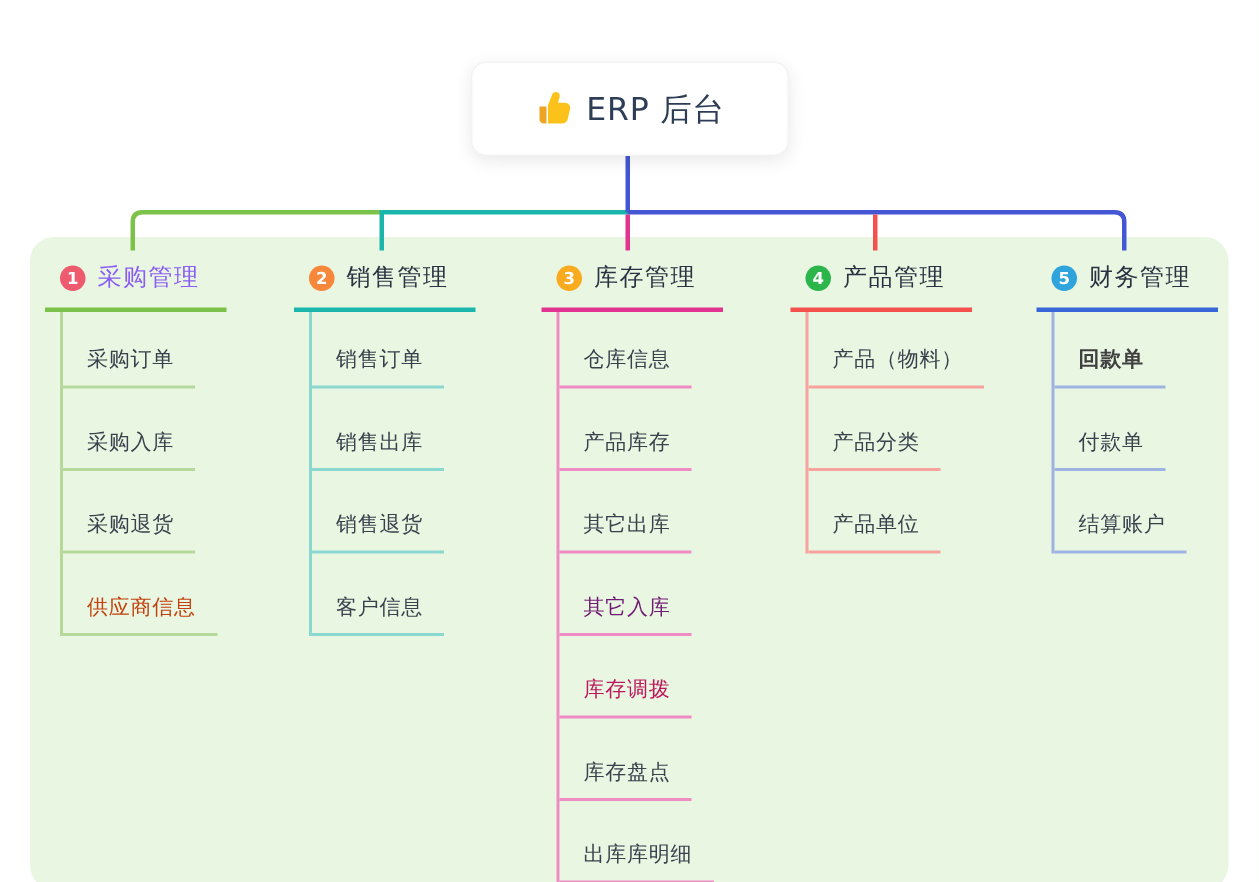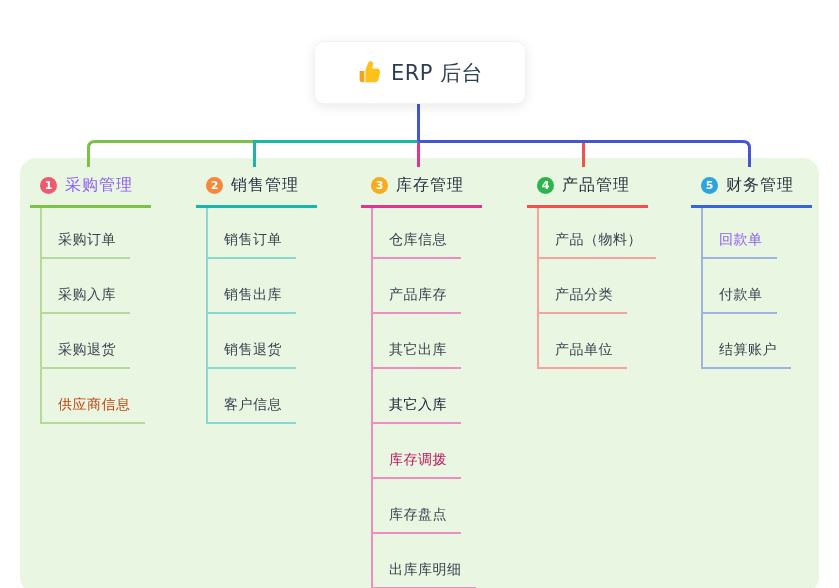--- a/index.html
+++ b/index.html
@@ -130,21 +130,21 @@
           <div class="child-row">
             <span class="child-label" style="color: rgb(58, 65, 77);">仓库信息</span>
           </div>
           <div class="child-row">
             <span class="child-label" style="color: rgb(58, 65, 77);">产品库存</span>
           </div>
           <div class="child-row">
             <span class="child-label" style="color: rgb(58, 65, 77);">其它出库</span>
           </div>
           <div class="child-row">
-            <span class="child-label" style="color: #0f172a;">其它入库</span>
+            <span class="child-label" style="color: #701a75;">其它入库</span>
           </div>
           <div class="child-row">
             <span class="child-label" style="color: #be185d;">库存调拨</span>
           </div>
           <div class="child-row">
             <span class="child-label" style="color: rgb(58, 65, 77);">库存盘点</span>
           </div>
           <div class="child-row">
             <span class="child-label" style="color: rgb(58, 65, 77);">出库库明细</span>
           </div>
@@ -167,21 +167,21 @@
           </div>
         </div>
     </div>
       <div class="branch" style="left: 691px; --c: #3866d8; --lc: #9db3e2;">
       <div class="branch-header">
         <span class="badge" style="background: rgb(46, 163, 220);">5</span>
         <span class="branch-title" style="color: rgb(42, 49, 64);">财务管理</span>
       </div>
       <div class="children">
           <div class="child-row">
-            <span class="child-label" style="color: #8b5cf6;">回款单</span>
+            <span class="child-label" style="color: #404040; font-weight: bold;">回款单</span>
           </div>
           <div class="child-row">
             <span class="child-label" style="color: rgb(58, 65, 77);">付款单</span>
           </div>
           <div class="child-row">
             <span class="child-label" style="color: rgb(58, 65, 77);">结算账户</span>
           </div>
         </div>
     </div>
     </div>

